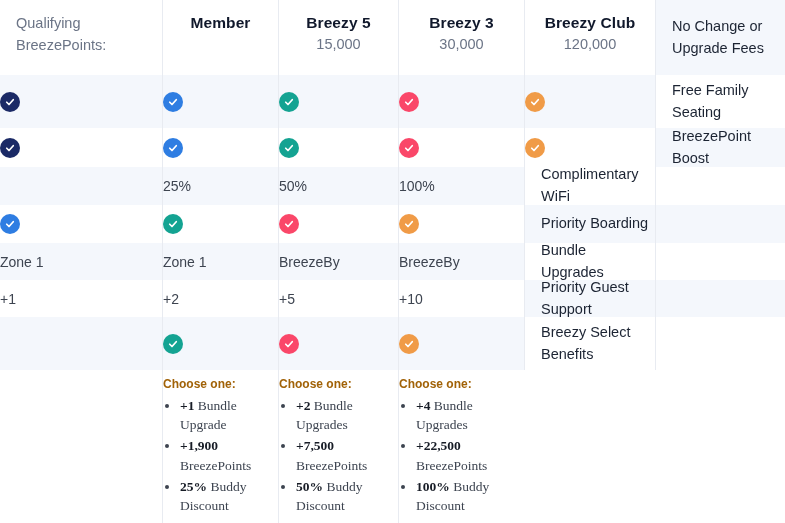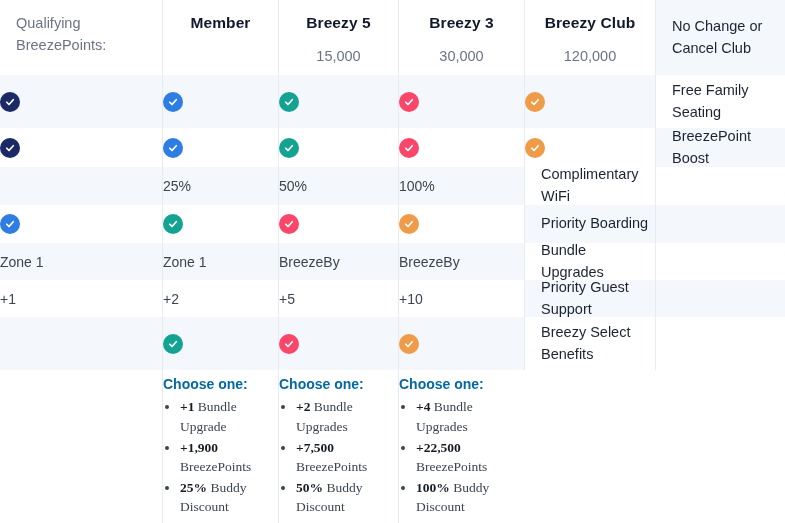--- a/index.html
+++ b/index.html
@@ -18,30 +18,30 @@
     box-sizing:border-box;min-width:0;
   }
   #grid > .cell:nth-child(6n+1){border-left:none;}
   .alt{background:#f4f7fc;}
   
   .corner{justify-content:flex-start;align-items:flex-start;padding:13px 8px 0 16px;}
   .corner span{display:block;max-width:104px;color:#6871826;}
   .corner span{color:#6b7486;font-size:14.5px;line-height:1.5;}
   .th{flex-direction:column;justify-content:flex-start;padding-top:14px;}
   .tname{font-weight:bold;font-size:15.5px;color:#10182b;letter-spacing:.1px;}
-  .tpts{font-size:14.5px;color:#6b7486;margin-top:16px;}
+  .tpts{font-size:14.5px;color:#6b7486;margin-top:4px;}
   
   .label{justify-content:flex-start;padding:0 6px 0 16px;}
   .label span{color:#1c2433;font-size:14.5px;line-height:1.5;}
   .vtext{font-size:14px;color:#3d4450;}
   .check{width:20px;height:20px;border-radius:50%;display:flex;align-items:center;justify-content:center;flex:0 0 auto;}
   .check svg{width:12px;height:12px;display:block;}
   
   .benefits{width:120px;font-size:13.5px;color:#3d4450;line-height:1.42;}
-  .benefits .heading{font-weight:bold;color:#0369a1;font-size:14px;margin:0 0 3px 0;}
+  .benefits .heading{font-weight:bold;color:#a16207;font-size:12px;margin:0 0 3px 0;}
   .benefits ul{margin:0;padding:0 0 0 17px;list-style:disc;font-family:Liberation Serif, serif;}
   .benefits li{margin:0 0 2px 0;padding:0;}
   .benefits b{color:#171c26;}
 </style>
 </head>
 <body>
 
 <div id="grid">
 
   <div class="cell corner">
@@ -58,21 +58,21 @@
   <div class="cell th">
     <div class="tname">Breezy 3</div>
     <div class="tpts">30,000</div>
   </div>
   <div class="cell th">
     <div class="tname">Breezy Club</div>
     <div class="tpts">120,000</div>
   </div>
 
 <div class="cell label alt">
-      <span>No Change or Cancel Club</span>
+      <span>No Change or Upgrade Fees</span>
     </div>
     <div class="cell val alt">
       <span class="check" style="background: rgb(27, 42, 102);">
         <svg viewBox="0 0 24 24" aria-hidden="true">
           <path d="M5.5 12.5l4.5 4.5 8.5-9.5" fill="none" stroke="#ffffff" stroke-width="3.4" stroke-linecap="round" stroke-linejoin="round"></path>
         </svg>
       </span>
     </div>
     <div class="cell val alt">
       <span class="check" style="background: rgb(46, 125, 226);">

